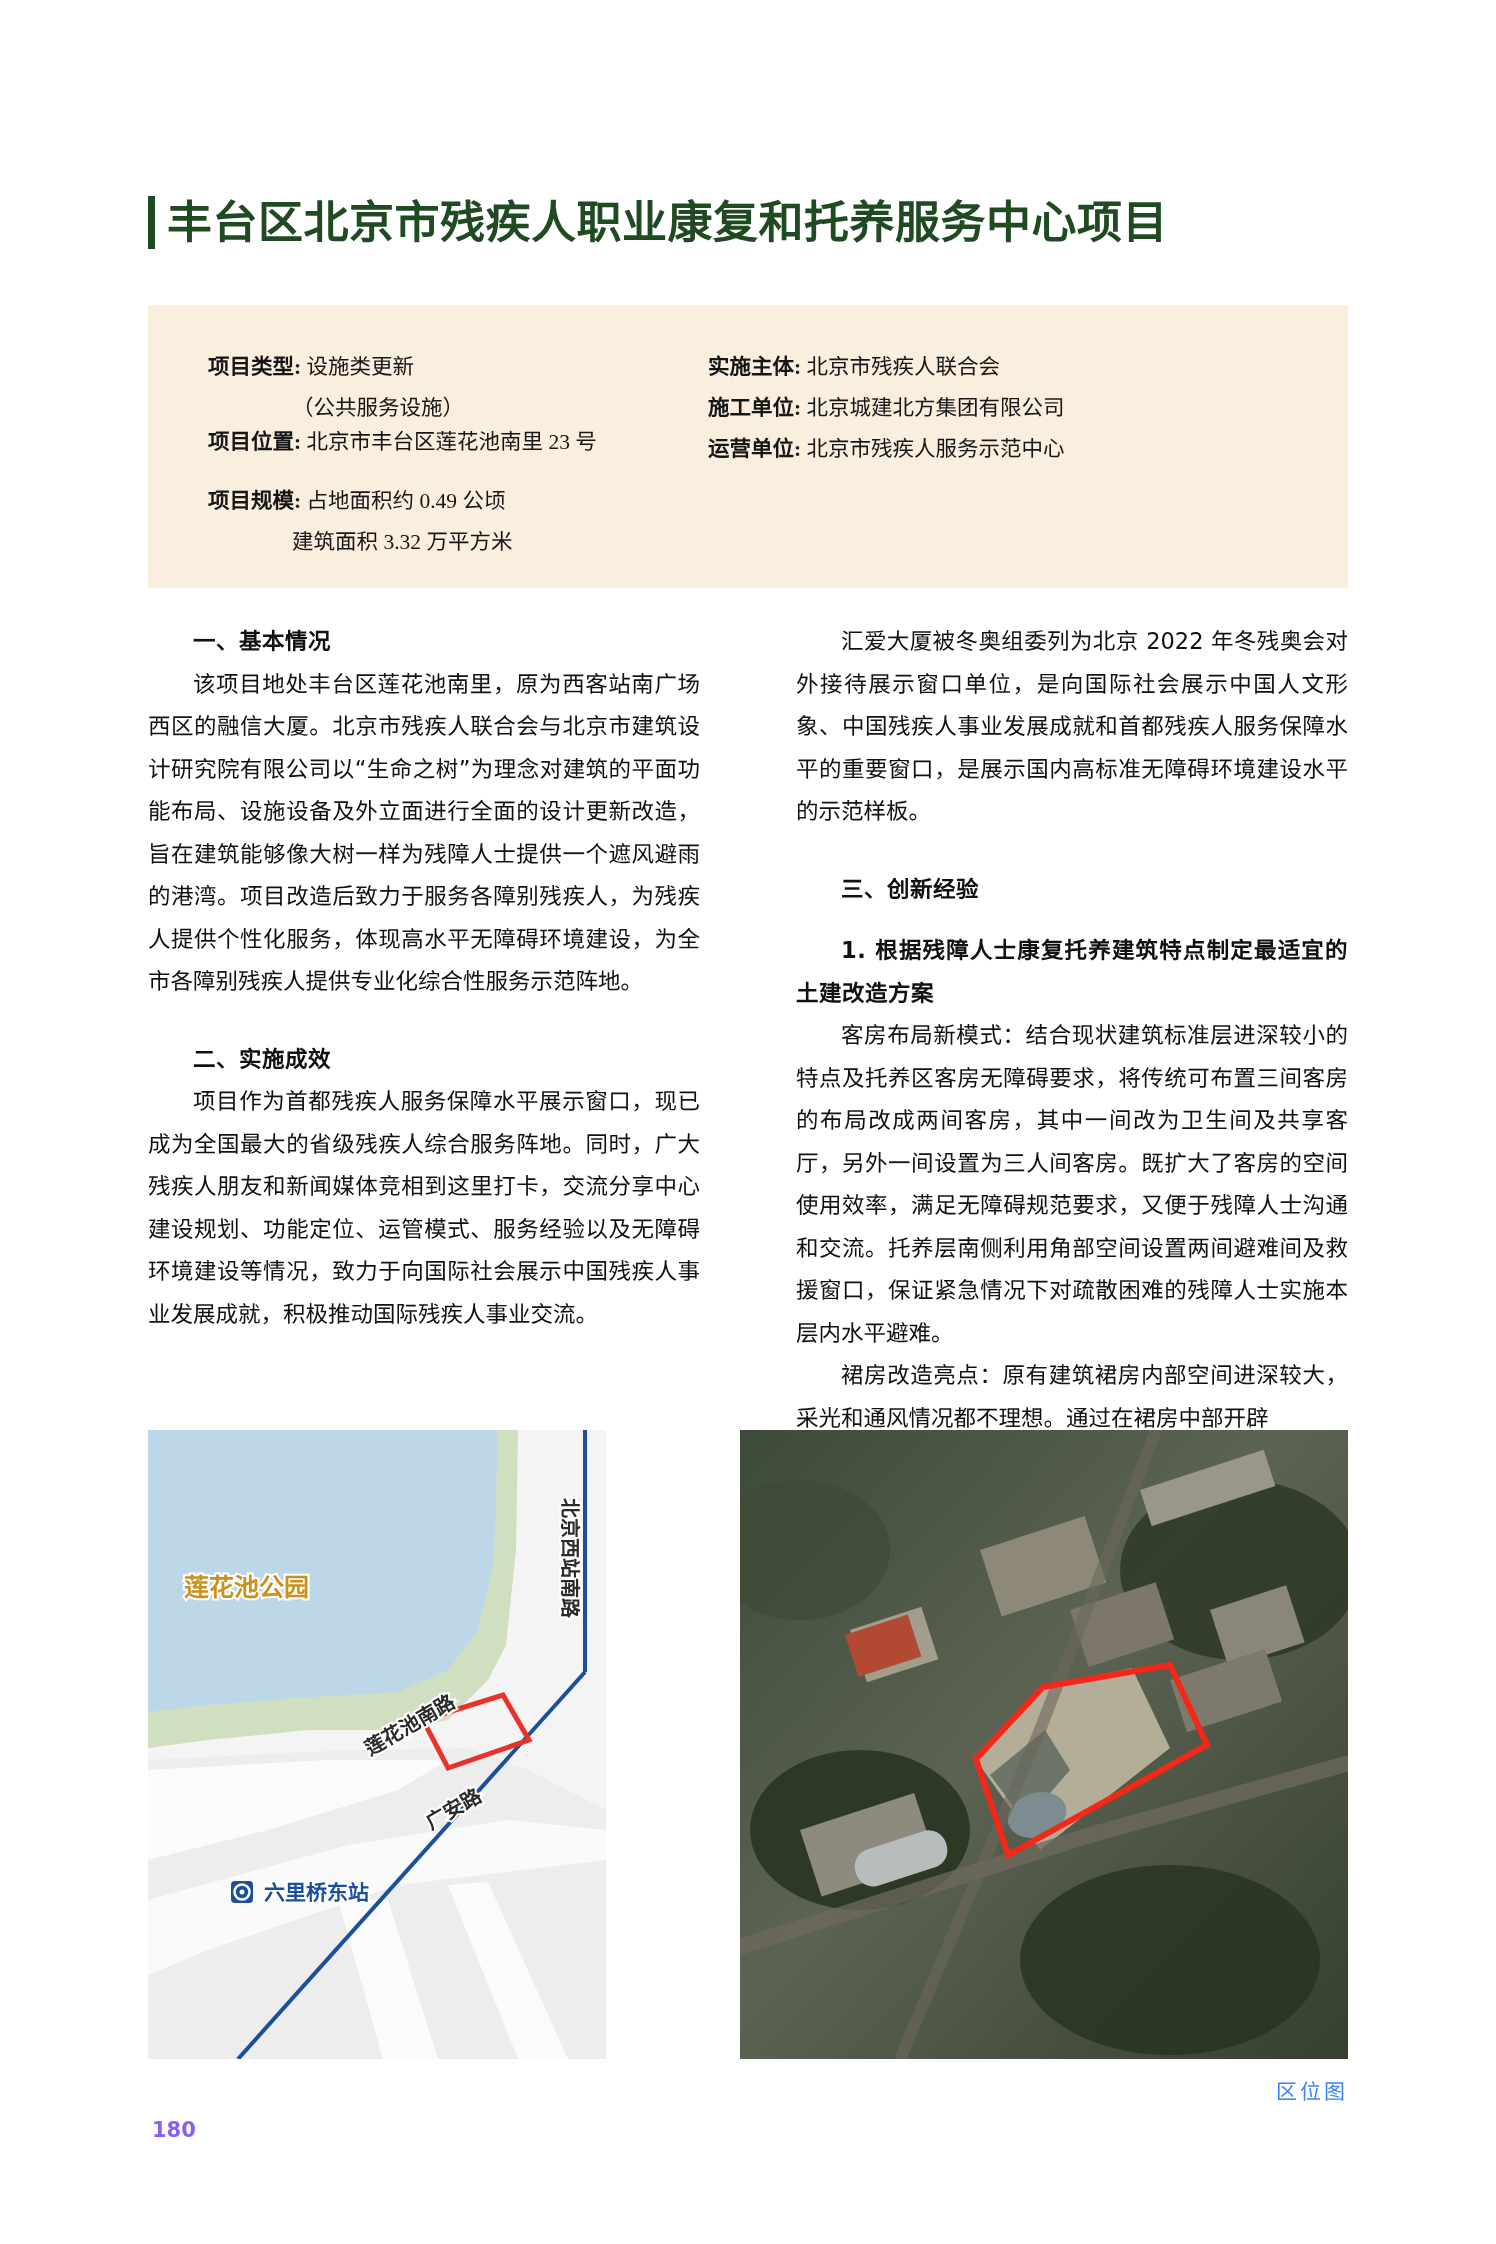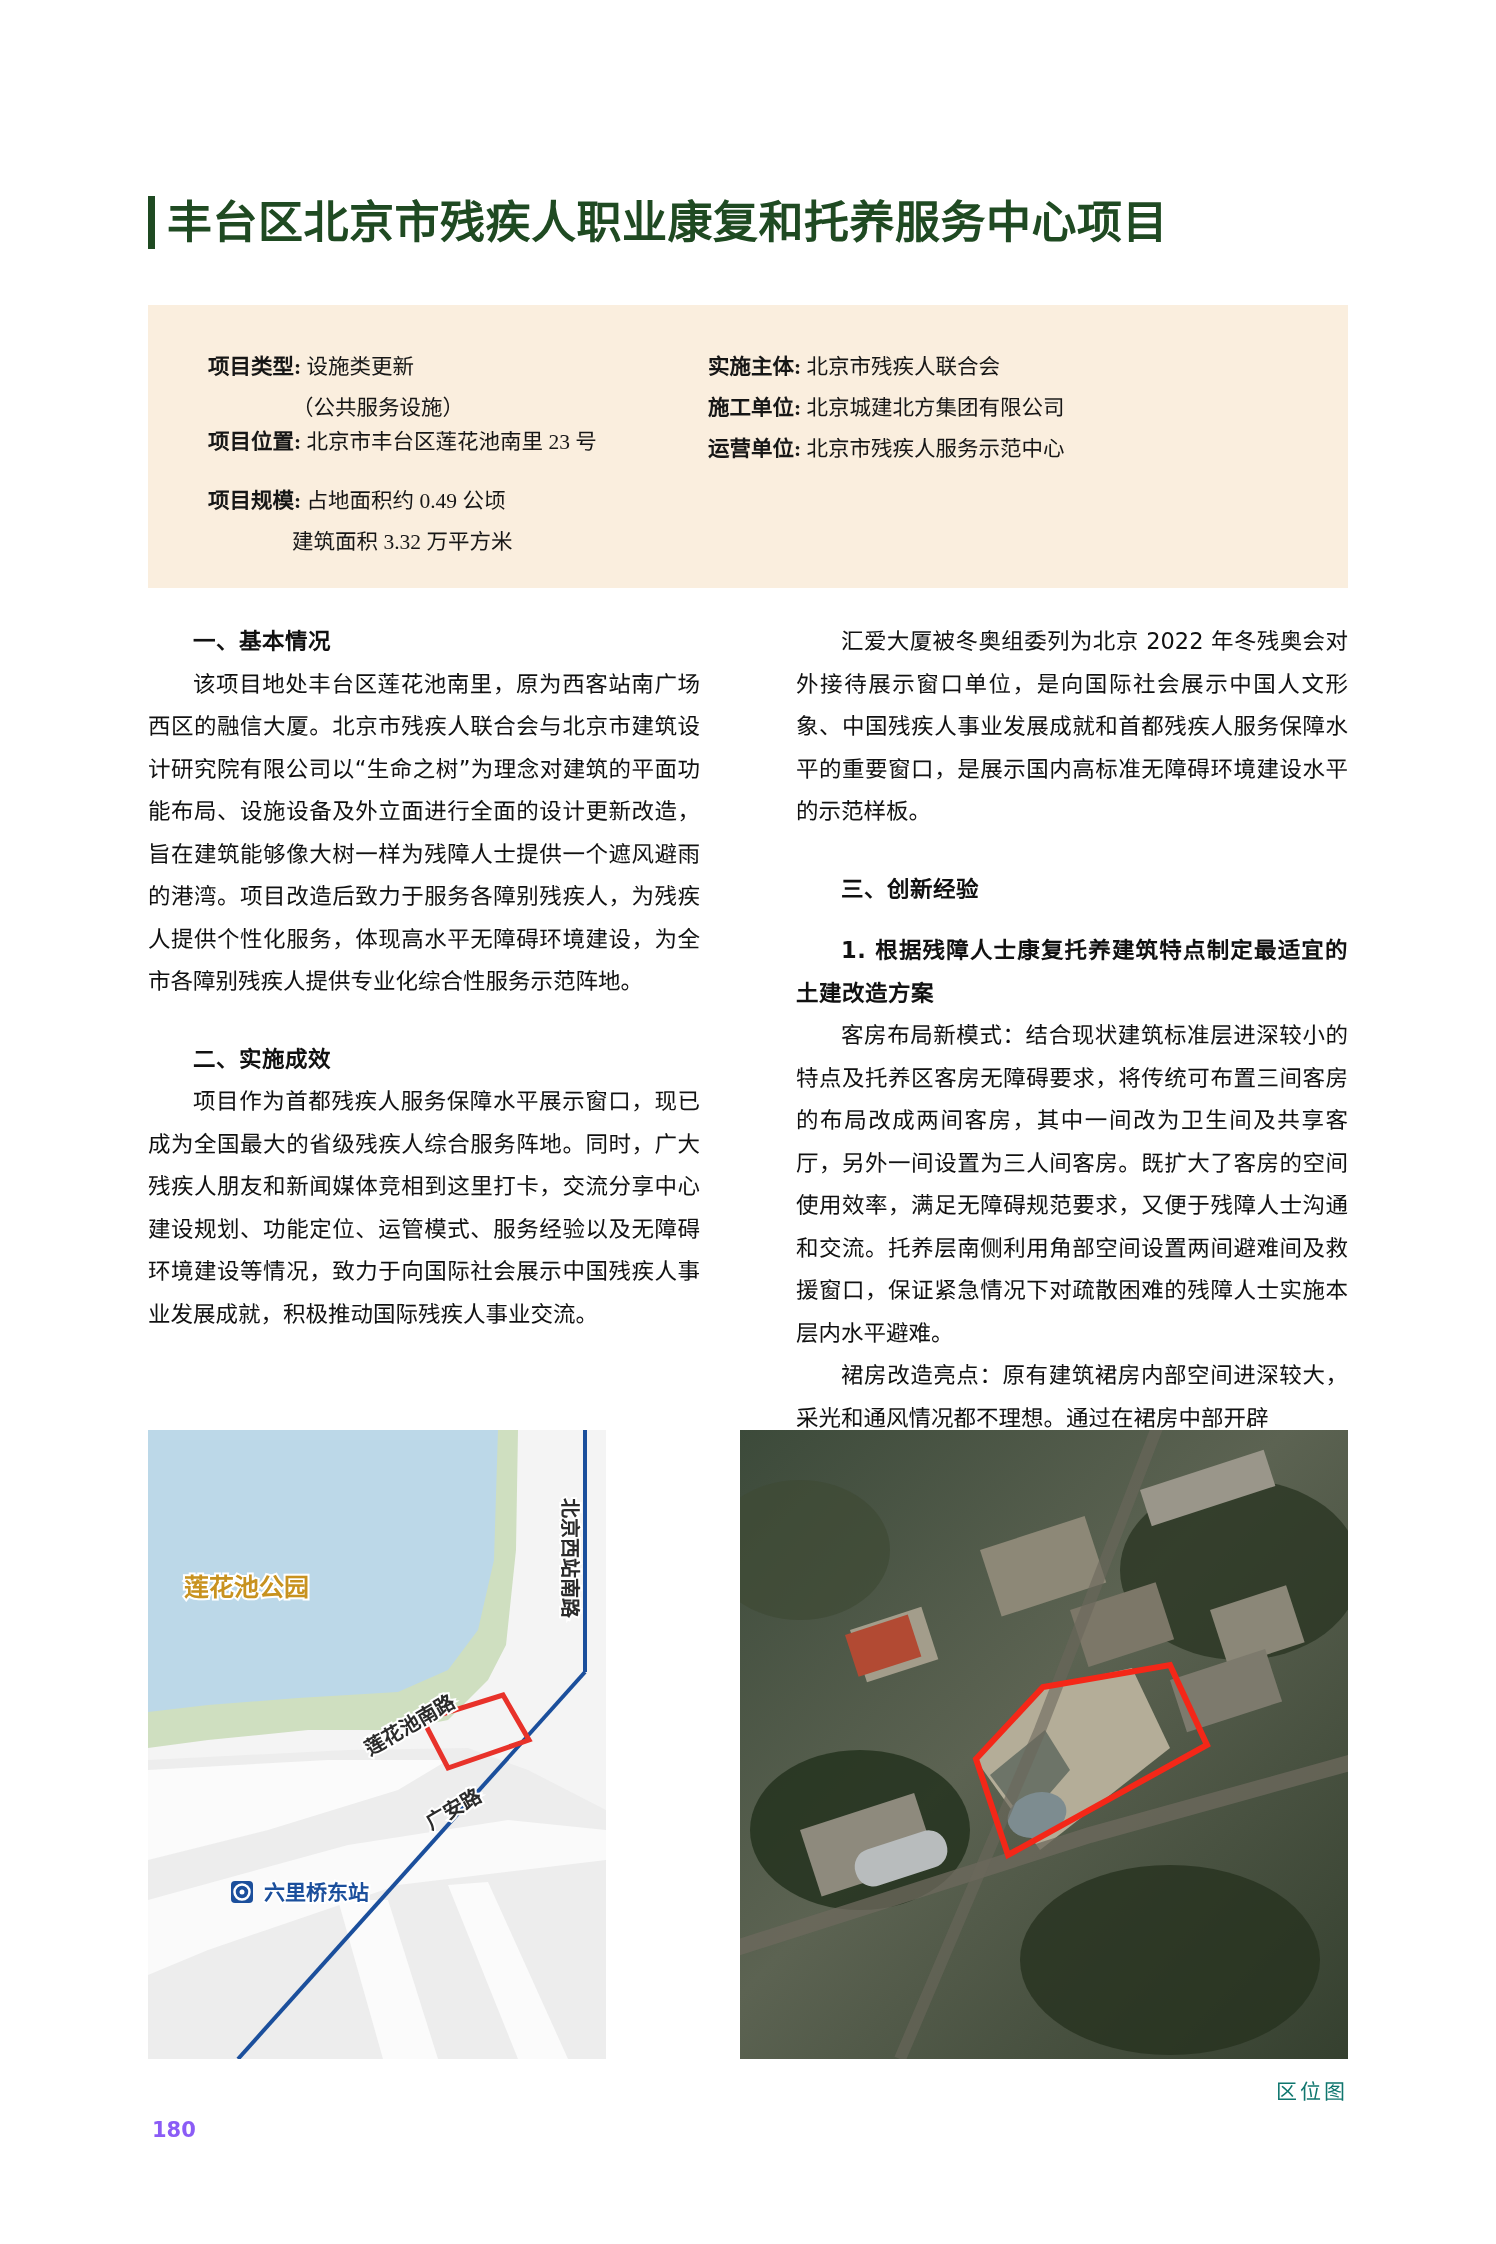--- a/index.html
+++ b/index.html
@@ -145,21 +145,21 @@
   .sat-svg { display: block; width: 100%; height: 100%; }
 
   .fig-caption {
     position: absolute;
     left: 1100px;
     top: 2075px;
     width: 248px;
     text-align: right;
     font-family: "Liberation Serif", "DejaVu Serif", serif;
     font-size: 21px;
-    color: #0f766e;
+    color: #3b82f6;
     letter-spacing: 3px;
   }
 
   .page-number {
     position: absolute;
     left: 152px;
     top: 2118px;
     font-family: "DejaVu Sans", "Liberation Sans", sans-serif;
     font-size: 21px;
     font-weight: bold;

